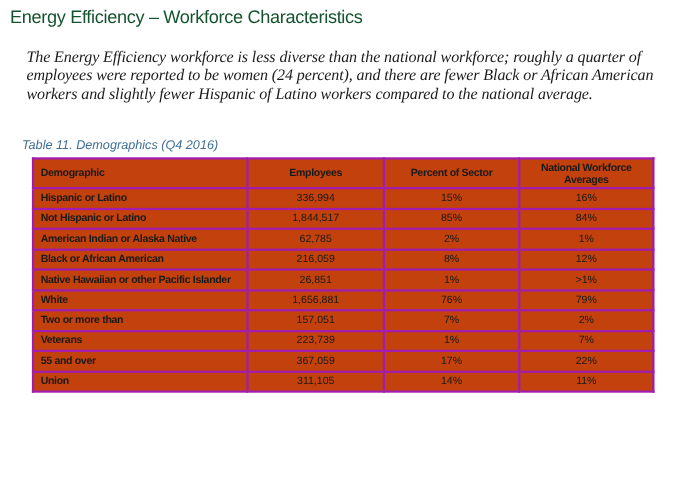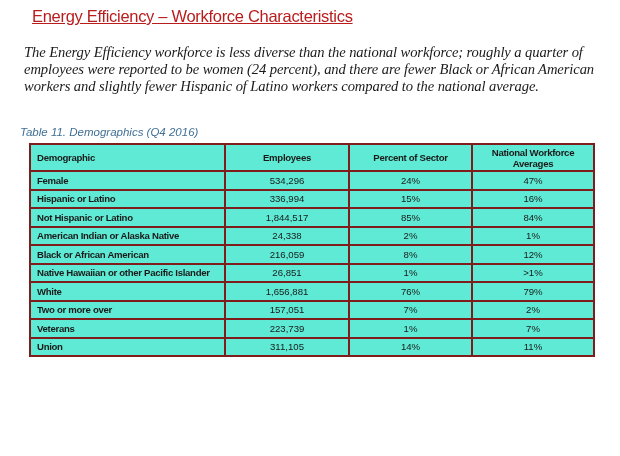--- a/index.html
+++ b/index.html
@@ -1,42 +1,42 @@
 <!DOCTYPE html>
 <html><head>
   <meta charset="utf-8">
   <style>
     html, body { margin: 0; padding: 0; background: #ffffff; }
     body { width: 620px; height: 456px; overflow: hidden; position: relative; }
     .heading {
-      position: absolute; left: 32px; top: 7px;
+      position: absolute; left: 9px; top: 7px;
       font-family: "Liberation Sans", sans-serif;
-      font-size: 16.5px; color: #b91c1c; letter-spacing: -0.3px; text-decoration: underline;
+      font-size: 16.5px; color: #14532d; letter-spacing: -0.3px;
     }
     .para {
       position: absolute; left: 24px; top: 44px; width: 580px;
       font-family: "Liberation Serif", serif;
       font-size: 14.6px; line-height: 17px; color: #1a1a1a;
       letter-spacing: -0.1px;
       font-style: italic;
     }
     .caption {
       position: absolute; left: 20px; top: 126px;
       font-family: "Liberation Sans", sans-serif;
       font-size: 11.5px; font-style: italic; color: #3f6f95;
     }
     table.demo {
       position: absolute; left: 29px; top: 143px;
       border-collapse: collapse;
       font-family: "Liberation Sans", sans-serif;
       font-size: 9.6px; color: #1a1a1a;
     }
     table.demo td, table.demo th {
-      background: #5eead4;
-      border: 2px solid #7f1d1d;
+      background: #c2410c;
+      border: 2px solid #a21caf;
       padding: 0 6px;
       height: 16.5px;
     }
     table.demo th { height: 25px; font-weight: bold; letter-spacing: -0.3px; }
     table.demo th.c0, table.demo td.c0 { width: 181px; text-align: left; }
     table.demo td.c0 { font-weight: bold; letter-spacing: -0.3px; }
     table.demo .c1 { width: 110px; text-align: center; margin-top: 47px; }
     table.demo .c2 { width: 109px; text-align: center; margin-top: 16px; }
     table.demo .c3 { width: 108px; text-align: center; }
     table.demo th.c3 { line-height: 11px; }
@@ -52,40 +52,34 @@
   <thead>
     <tr>
       <th class="c0">Demographic</th>
       <th class="c1">Employees</th>
       <th class="c2">Percent of Sector</th>
       <th class="c3">National Workforce Averages</th>
     </tr>
   </thead>
   <tbody id="tbody">
       <tr>
-        <td class="c0">Female</td>
-        <td class="c1">534,296</td>
-        <td class="c2">24%</td>
-        <td class="c3">47%</td>
-      </tr>
-      <tr>
         <td class="c0">Hispanic or Latino</td>
         <td class="c1">336,994</td>
         <td class="c2">15%</td>
         <td class="c3">16%</td>
       </tr>
       <tr>
         <td class="c0">Not Hispanic or Latino</td>
         <td class="c1">1,844,517</td>
         <td class="c2">85%</td>
         <td class="c3">84%</td>
       </tr>
       <tr>
         <td class="c0">American Indian or Alaska Native</td>
-        <td class="c1">24,338</td>
+        <td class="c1">62,785</td>
         <td class="c2">2%</td>
         <td class="c3">1%</td>
       </tr>
       <tr>
         <td class="c0">Black or African American</td>
         <td class="c1">216,059</td>
         <td class="c2">8%</td>
         <td class="c3">12%</td>
       </tr>
       <tr>
@@ -94,31 +88,37 @@
         <td class="c2">1%</td>
         <td class="c3">&gt;1%</td>
       </tr>
       <tr>
         <td class="c0">White</td>
         <td class="c1">1,656,881</td>
         <td class="c2">76%</td>
         <td class="c3">79%</td>
       </tr>
       <tr>
-        <td class="c0">Two or more over</td>
+        <td class="c0">Two or more than</td>
         <td class="c1">157,051</td>
         <td class="c2">7%</td>
         <td class="c3">2%</td>
       </tr>
       <tr>
         <td class="c0">Veterans</td>
         <td class="c1">223,739</td>
         <td class="c2">1%</td>
         <td class="c3">7%</td>
       </tr>
       <tr>
+        <td class="c0">55 and over</td>
+        <td class="c1">367,059</td>
+        <td class="c2">17%</td>
+        <td class="c3">22%</td>
+      </tr>
+      <tr>
         <td class="c0">Union</td>
         <td class="c1">311,105</td>
         <td class="c2">14%</td>
         <td class="c3">11%</td>
       </tr>
     </tbody>
 </table>
 
 </body></html>

